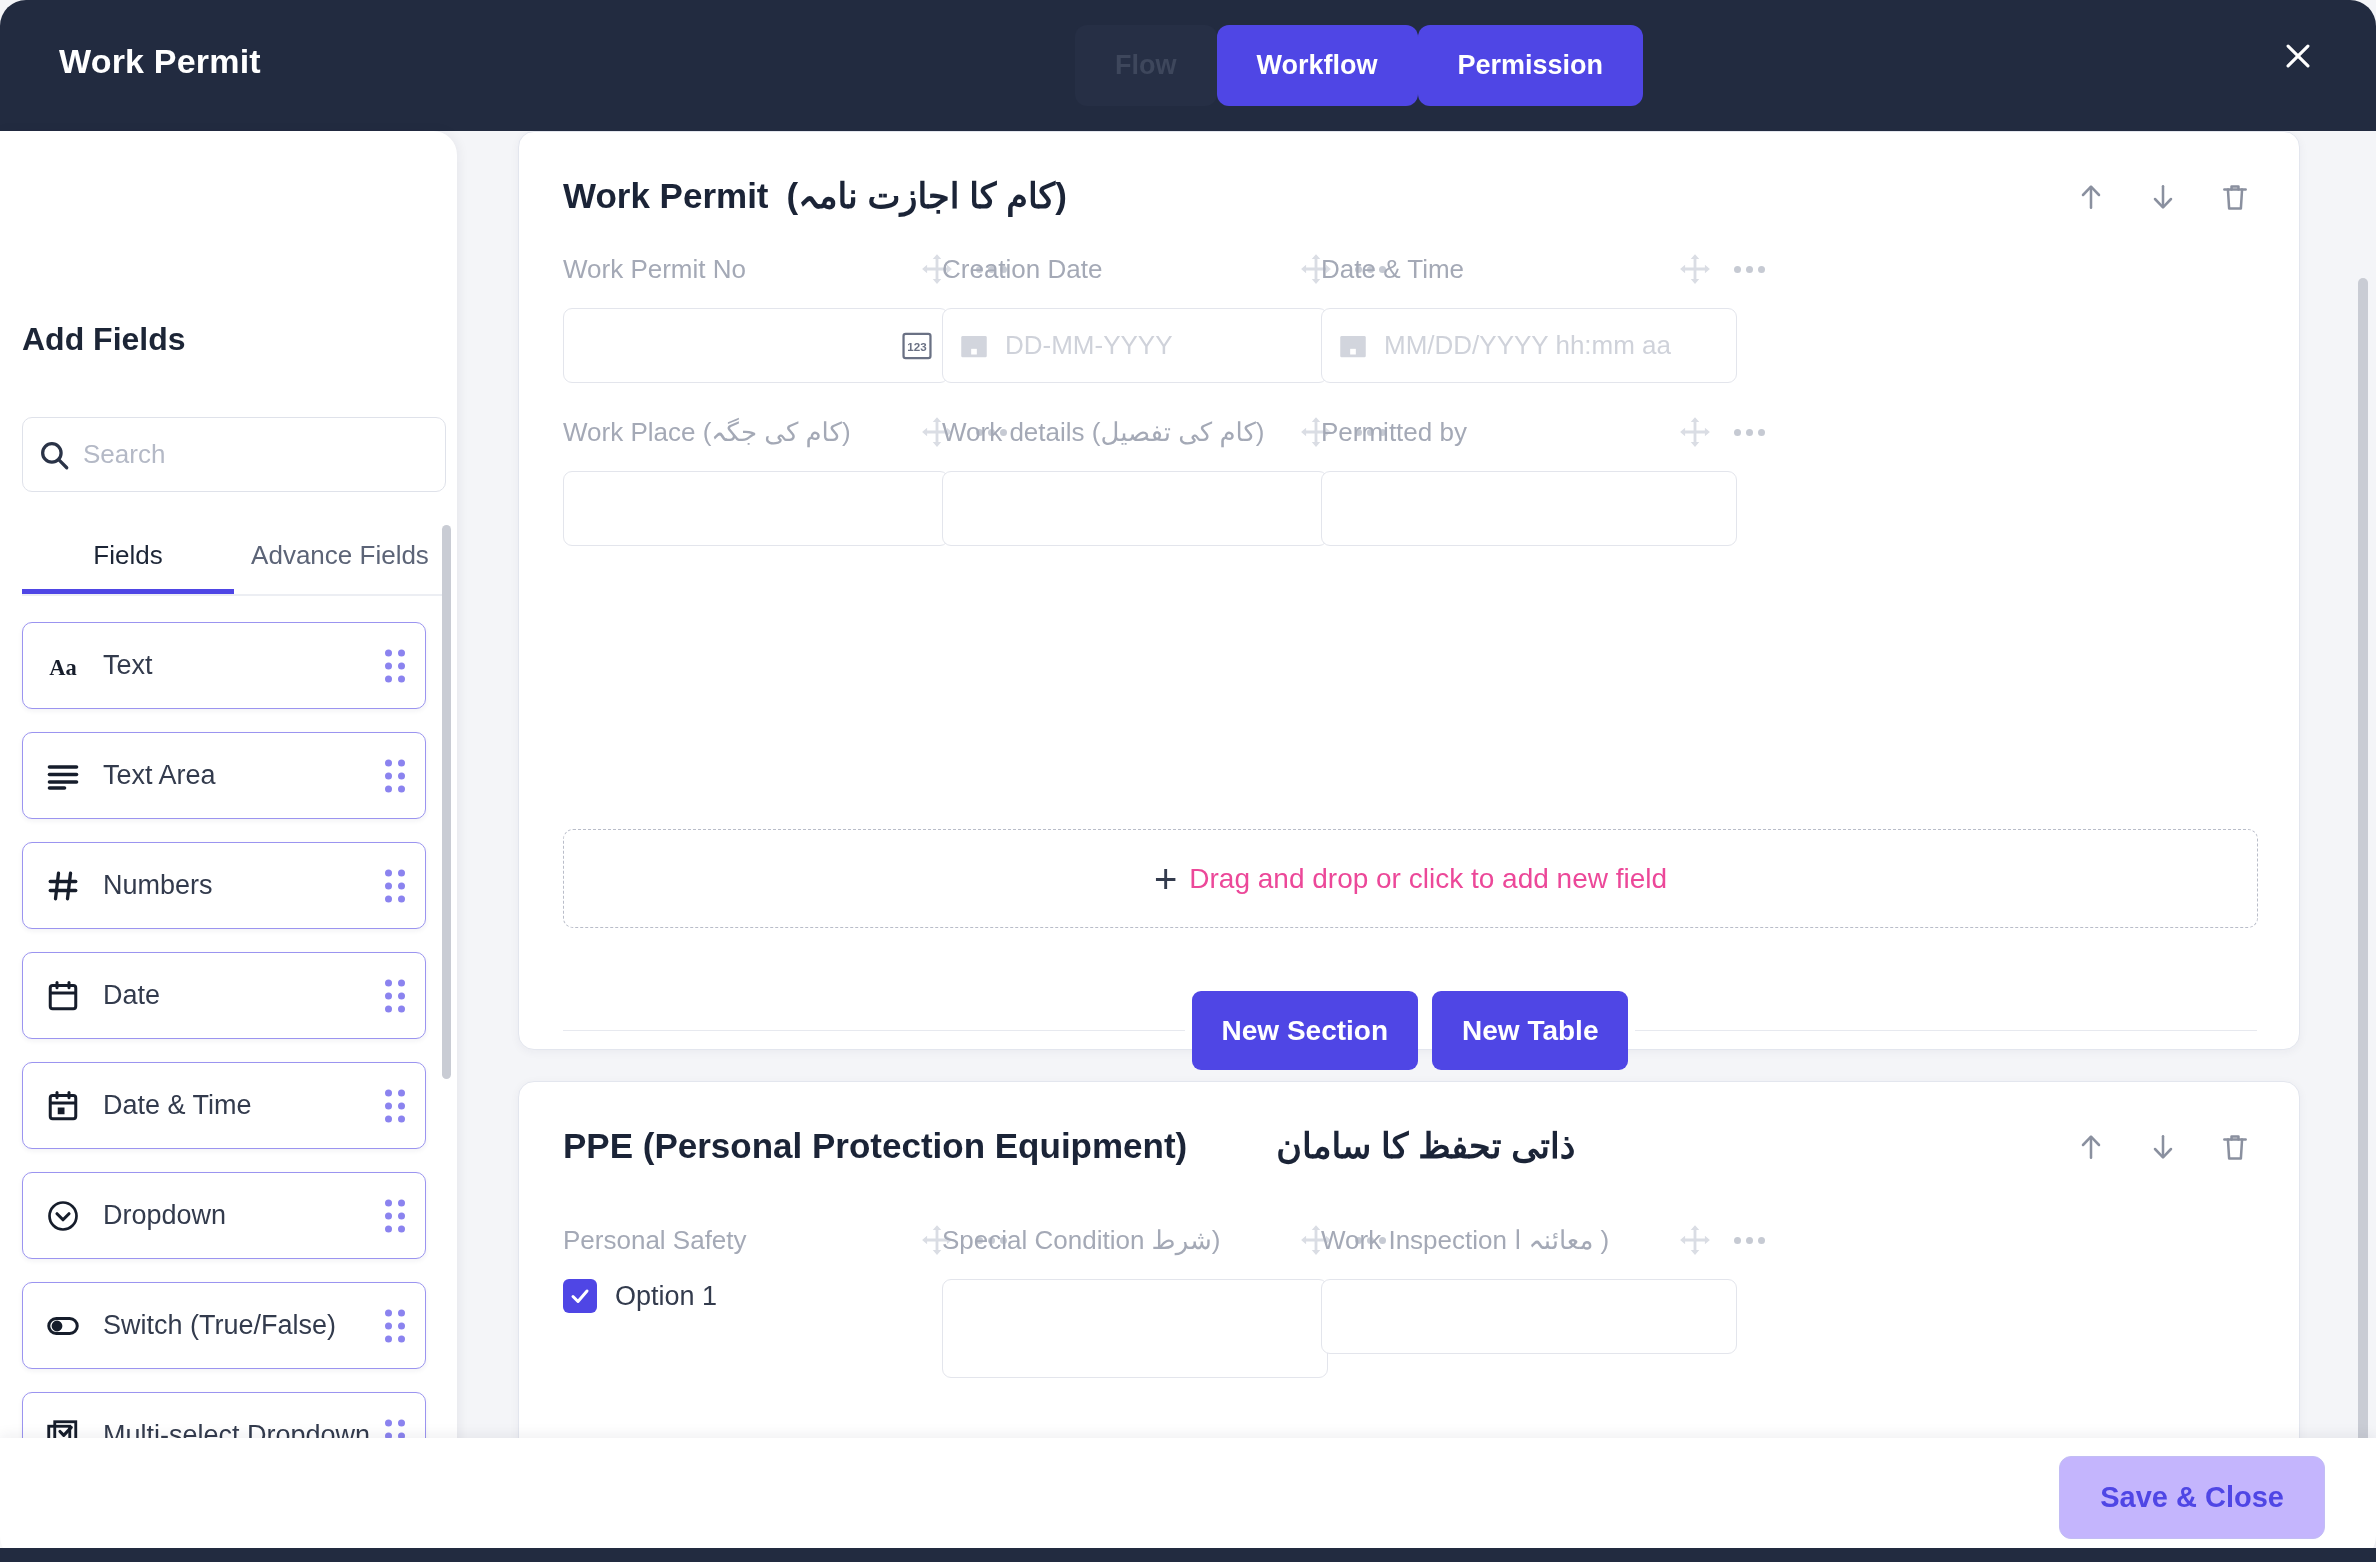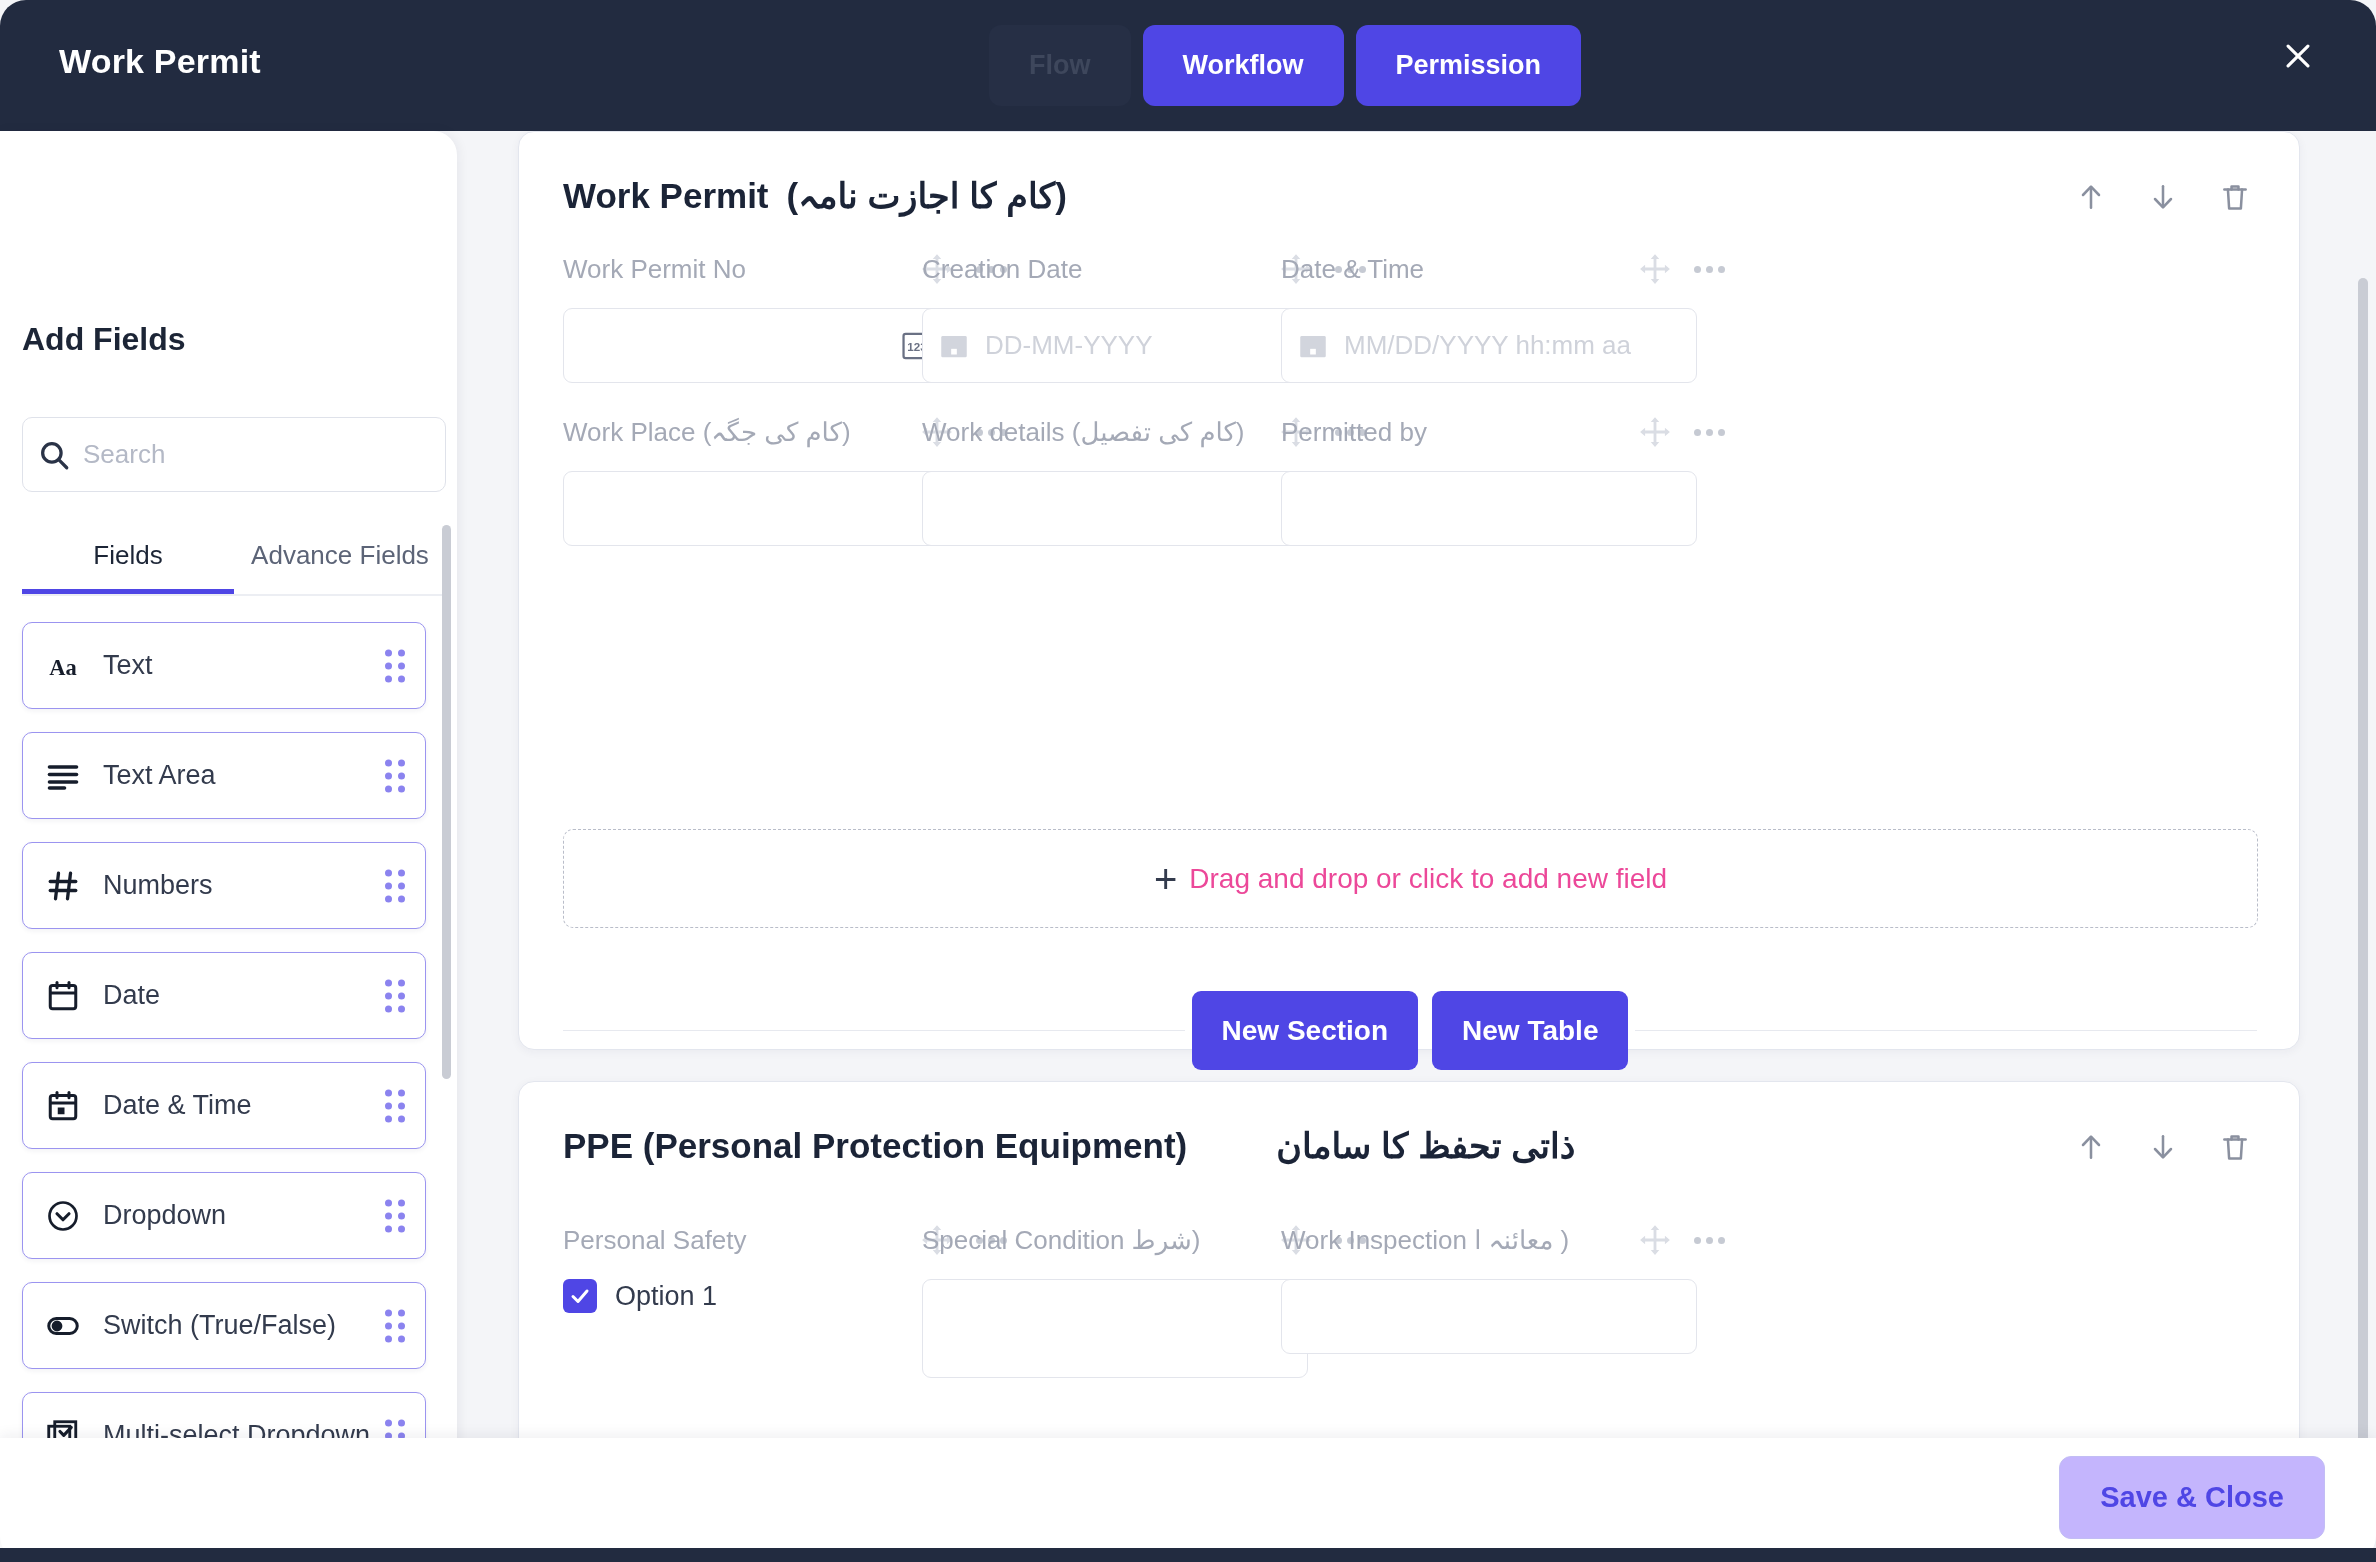--- a/index.html
+++ b/index.html
@@ -26,22 +26,22 @@
     display: flex; align-items: center;
   }
   .header-title {
     position: absolute; left: 59px; top: 42px;
     color: #ffffff;
     font-size: 34px;
     font-weight: 700;
     letter-spacing: 0.2px;
   }
   .tabs {
-    position: absolute; left: 989px; top: 25px;
-    display: flex; gap: 12px; 
+    position: absolute; left: 1075px; top: 25px;
+    display: flex; 
   }
   .tab {
     height: 81px;
     padding: 0 40px;
     border: none;
     border-radius: 12px;
     font-family: "Liberation Sans", sans-serif;
     font-size: 27px;
     font-weight: 700;
     color: #ffffff;
@@ -196,21 +196,21 @@
   .sec-actions {
     position: absolute; right: 46px; top: 46px;
     display: flex; align-items: center; gap: 36px;
   }
   .sec-act { background: none; border: none; cursor: pointer; color: #8a909f; width: 36px; height: 38px; display:flex; align-items:center; justify-content:center;}
   .sec-act svg { width: 32px; height: 36px; }
 
   .grid3 {
     display: grid;
     grid-template-columns: 287px 287px 287px;
-    column-gap: 72px;
+    column-gap: 92px;
     padding: 0 0 0 44px;
   }
   .row1 { margin-top: 30px; }
   .row2 { margin-top: 26px; }
 
   .fld { position: relative; width: 446px; }
   .fld-head {
     display: flex; align-items: center;
     height: 46px;
     margin-bottom: 16px;

